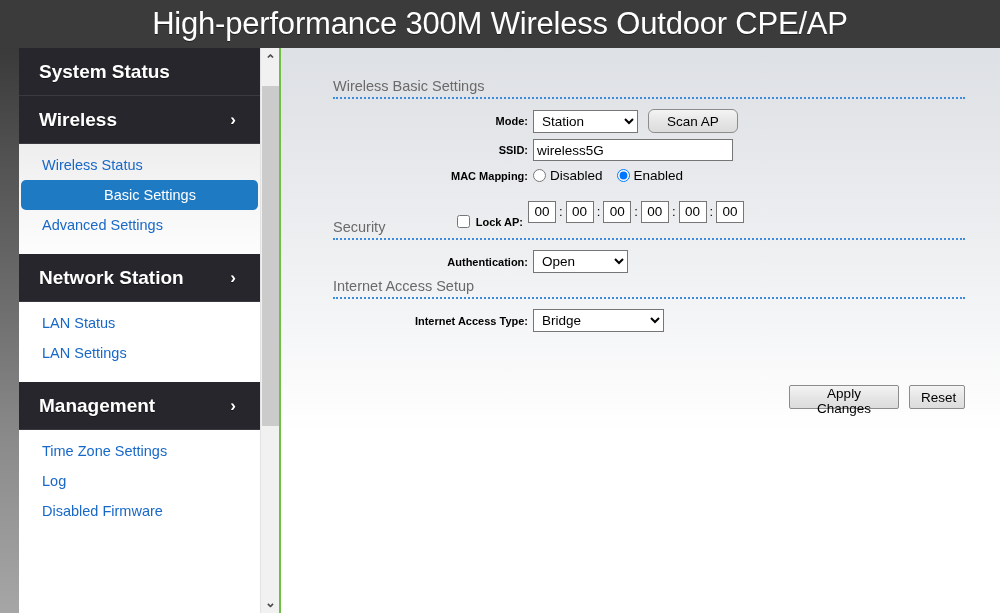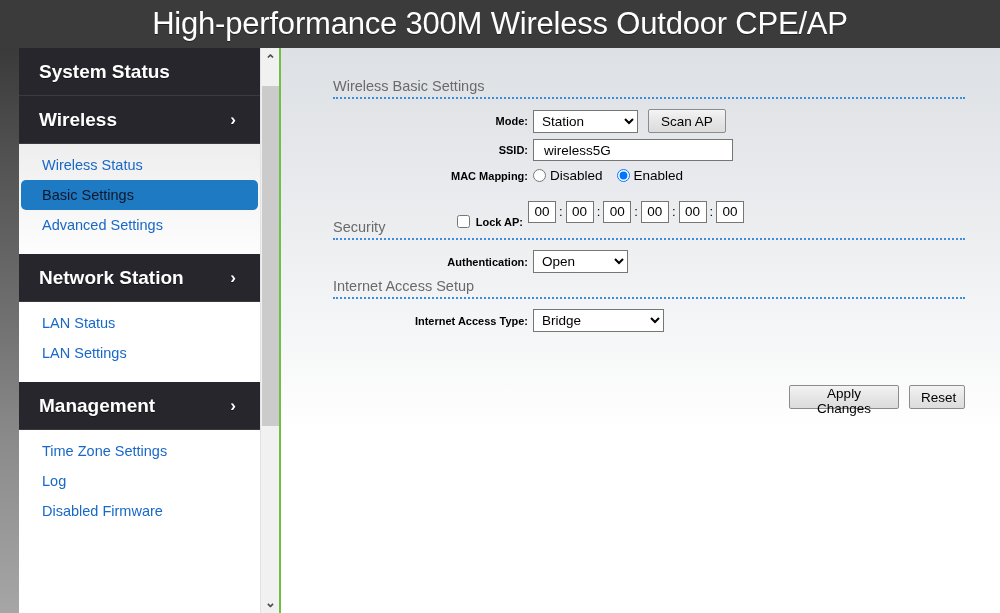--- a/index.html
+++ b/index.html
@@ -74,22 +74,23 @@
     margin: 0 2px;
     padding: 7px 0 7px 21px;
     font-size: 14.5px;
     color: #1868c8;
     border-radius: 5px;
     cursor: pointer;
     white-space: nowrap;
   }
   .nav-item.active {
     background: #1f7ac4;
-    color: #0f172a;
+    color: #ffffff;
     margin: 0 2px 0 2px;
+    text-align: center;
   }
 
   
   #sb-scroll {
     position: absolute; left: 260px; top: 48px;
     width: 19px; height: 565px;
     background: #f1f1f1;
     border-left: 1px solid #e2e2e2;
   }
   #sb-arrow-up, #sb-arrow-down {
@@ -154,21 +155,21 @@
     border: 1px solid #767676;
     background: #ffffff;
     color: #000000;
     border-radius: 0;
     cursor: pointer;
   }
   input.txt {
     font-family: "Liberation Sans", sans-serif;
     font-size: 13.5px;
     height: 22px;
-    padding: 1px 10px;
+    padding: 1px 3px;
     border: 1px solid #767676;
     background: #ffffff;
     color: #000;
     border-radius: 0;
   }
   input.mac {
     width: 28px;
     text-align: center;
     padding: 1px 1px;
   }
@@ -251,21 +252,21 @@
   </div>
   <div id="sb-green"></div>
 
   <div id="main">
 
     <div class="section-head" style="left:52px; top:30px;">Wireless Basic Settings</div>
 
     <div class="frow" style="left:52px; top:61px; width:632px;">
       <div class="flabel" style="width:195px;">Mode:</div>
       <select class="ctl" style="width:105px;" id="mode-select"><option value="Station">Station</option><option value="AP">AP</option><option value="AP Router">AP Router</option><option value="WISP">WISP</option><option value="Repeater">Repeater</option></select>
-      <button class="btn" style="margin-left:10px; width:78px;">Scan AP</button>
+      <button class="btn" style="margin-left:10px; width:90px;border-radius:6px;">Scan AP</button>
     </div>
 
     <div class="frow" style="left:52px; top:91px; width:632px;">
       <div class="flabel" style="width:195px;">SSID:</div>
       <input class="txt" style="width: 200px;" value="wireless5G">
     </div>
 
     <div class="frow" style="left:52px; top:120px; width:632px;">
       <div class="flabel" style="width:195px;">MAC Mapping:</div>
       <label class="radio-wrap">

